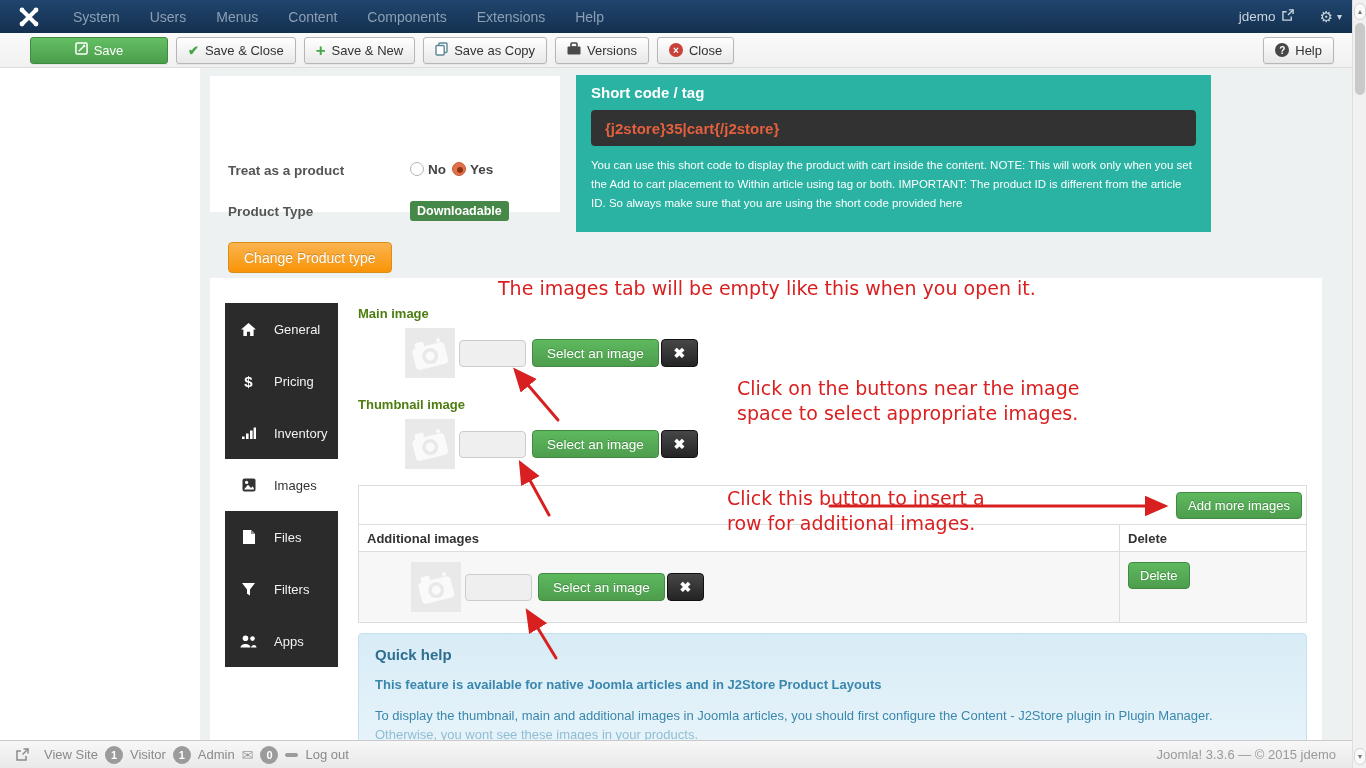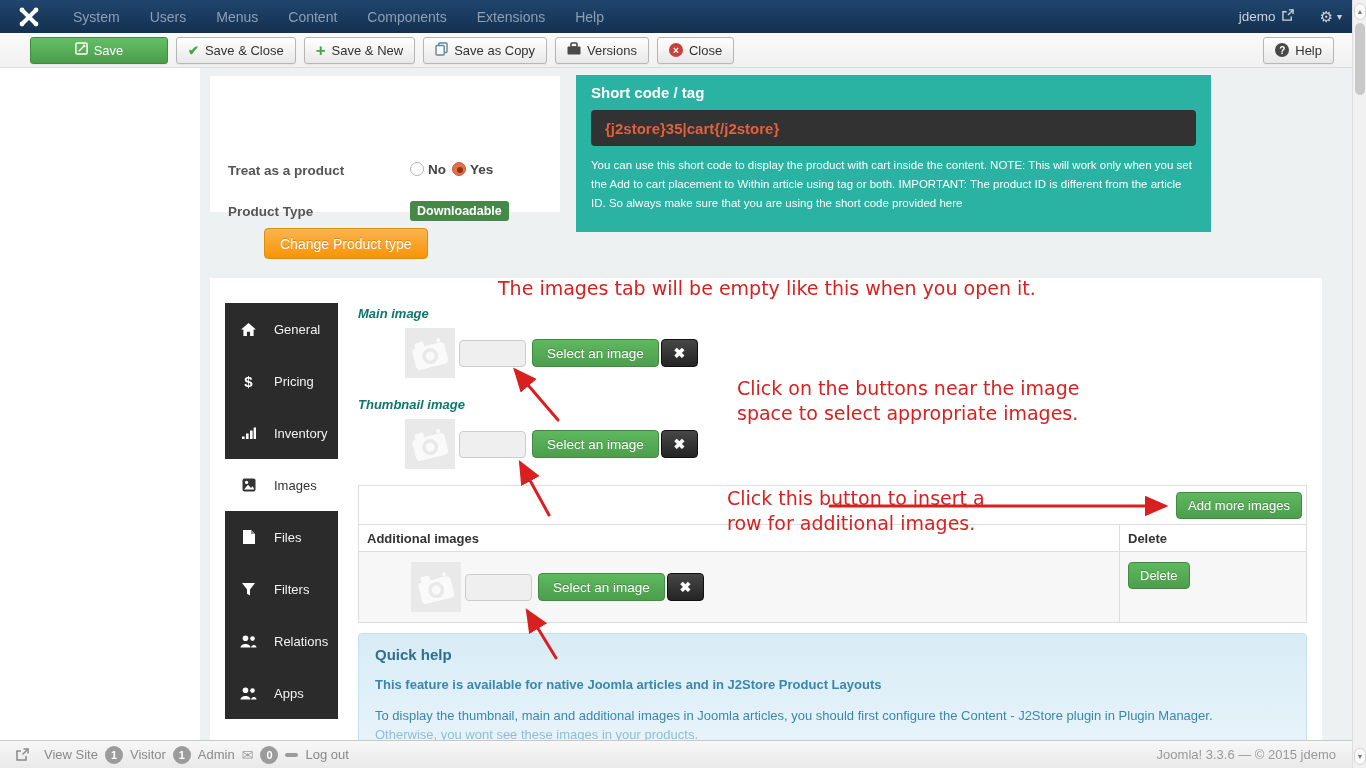--- a/index.html
+++ b/index.html
@@ -60,21 +60,21 @@
   .images-panel { position:absolute; left:210px; top:278px; width:1112px; height:462px; background:#fff; }
 
   
   .tabs { position:absolute; left:15px; top:25px; width:113px; background:#2b2b2b; }
   .tab { height:52px; display:flex; align-items:center; padding-left:15px; gap:17px; color:#f2f2f2; font-size:13px; cursor:pointer; }
   .tab.active { background:#fff; color:#333; }
   .ticon { width:17px; display:flex; justify-content:center; align-items:center; }
   .dollar { font-size:15px; font-weight:bold; color:#fff; }
 
   
-  .sec-label { font-weight:bold; color:#0f766e; font-size:13px; margin-bottom:7px;font-style:italic; }
+  .sec-label { font-weight:bold; color:#4d7c0f; font-size:13px; margin-bottom:7px; }
   .media-block { position:absolute; left:148px; }
   .media-row { display:flex; align-items:center;padding-left:47px; }
   .cam { width:50px; height:50px; background:#e9e9e9; display:flex; align-items:center; justify-content:center; }
   .cam svg { transform:rotate(-14deg); }
   .img-input { width:67px; height:27px; background:#efefef; border:1px solid #cccccc; border-radius:4px; margin-left:4px; }
   .btn-select { height:28px; padding:0 14px; margin-left:6px; background:linear-gradient(#5eb95e,#4d9d4d);
     border:1px solid #428a42; border-radius:4px; color:#fff; font-size:13.5px; text-shadow:0 -1px 0 rgba(0,0,0,.2); cursor:pointer; }
   .btn-x { height:28px; width:37px; margin-left:2px; background:linear-gradient(#474747,#242424); border:1px solid #111;
     border-radius:4px; color:#fff; font-weight:bold; font-size:14px; display:inline-flex; align-items:center; justify-content:center; cursor:pointer; }
   .btn-green-sm { height:27px; padding:0 11px; background:linear-gradient(#5eb95e,#4d9d4d); border:1px solid #428a42;
@@ -212,21 +212,21 @@
 <div class="upper-bg"></div>
 
 <div class="product-card">
   <div class="pc-row" style="top:87px;">Treat as a product</div>
   <div class="pc-row" style="top:128px;">Product Type</div>
   <div class="pc-radios" style="top:86px;gap:6px;">
     <label><span class="radio"></span><span>No</span></label>
     <label><span class="radio radio-on"></span><span>Yes</span></label>
   </div>
   <span class="type-badge">Downloadable</span>
-  <button class="btn-orange" style="top:152px;margin-left:36px;">Change Product type</button>
+  <button class="btn-orange" style="top:166px;">Change Product type</button>
 </div>
 <style>
   .pc-radios { top:86px; } .product-card .pc-row:nth-child(1){top:87px;} 
 </style>
 
 <div class="teal-card">
   <div class="teal-title">Short code / tag</div>
   <div class="code-box">{j2store}35|cart{/j2store}</div>
   <div class="teal-desc">You can use this short code to display the product with cart inside the content. NOTE: This will work only when you set the Add to cart placement to Within article using tag or both. IMPORTANT: The product ID is different from the article ID. So always make sure that you are using the short code provided here</div>
 </div>
@@ -276,31 +276,20 @@
       </span>
         <span>Files</span>
     </div>
     <div class="tab">
       <span class="ticon">
         <svg width="13" height="13" viewBox="0 0 13 13">
             <path d="M0 0 H13 L8 6.5 V12.5 L5 10.8 V6.5 Z" fill="#fff"></path>
           </svg>
       </span>
         <span>Filters</span>
-    </div>
-    <div class="tab">
-      <span class="ticon">
-        <svg width="17" height="13" viewBox="0 0 17 13">
-            <circle cx="5.5" cy="3.2" r="2.8" fill="#fff"></circle>
-            <path d="M0.5 12.5 C0.5 7.8 10.5 7.8 10.5 12.5 Z" fill="#fff"></path>
-            <circle cx="12.5" cy="3.6" r="2.3" fill="#fff"></circle>
-            <path d="M11 12.5 C11.5 9 16.5 9.2 16.5 12.5 Z" fill="#fff"></path>
-          </svg>
-      </span>
-        <span>Relations</span>
     </div>
     <div class="tab">
       <span class="ticon">
         <svg width="17" height="13" viewBox="0 0 17 13">
             <circle cx="5.5" cy="3.2" r="2.8" fill="#fff"></circle>
             <path d="M0.5 12.5 C0.5 7.8 10.5 7.8 10.5 12.5 Z" fill="#fff"></path>
             <circle cx="12.5" cy="3.6" r="2.3" fill="#fff"></circle>
             <path d="M11 12.5 C11.5 9 16.5 9.2 16.5 12.5 Z" fill="#fff"></path>
           </svg>
       </span>

